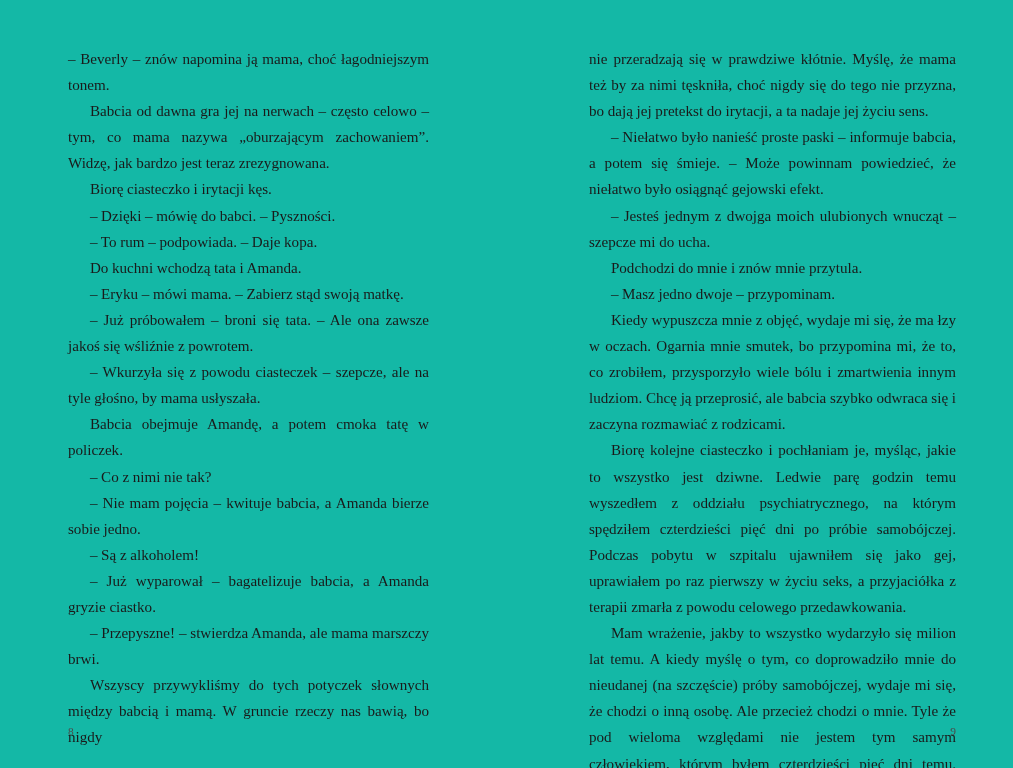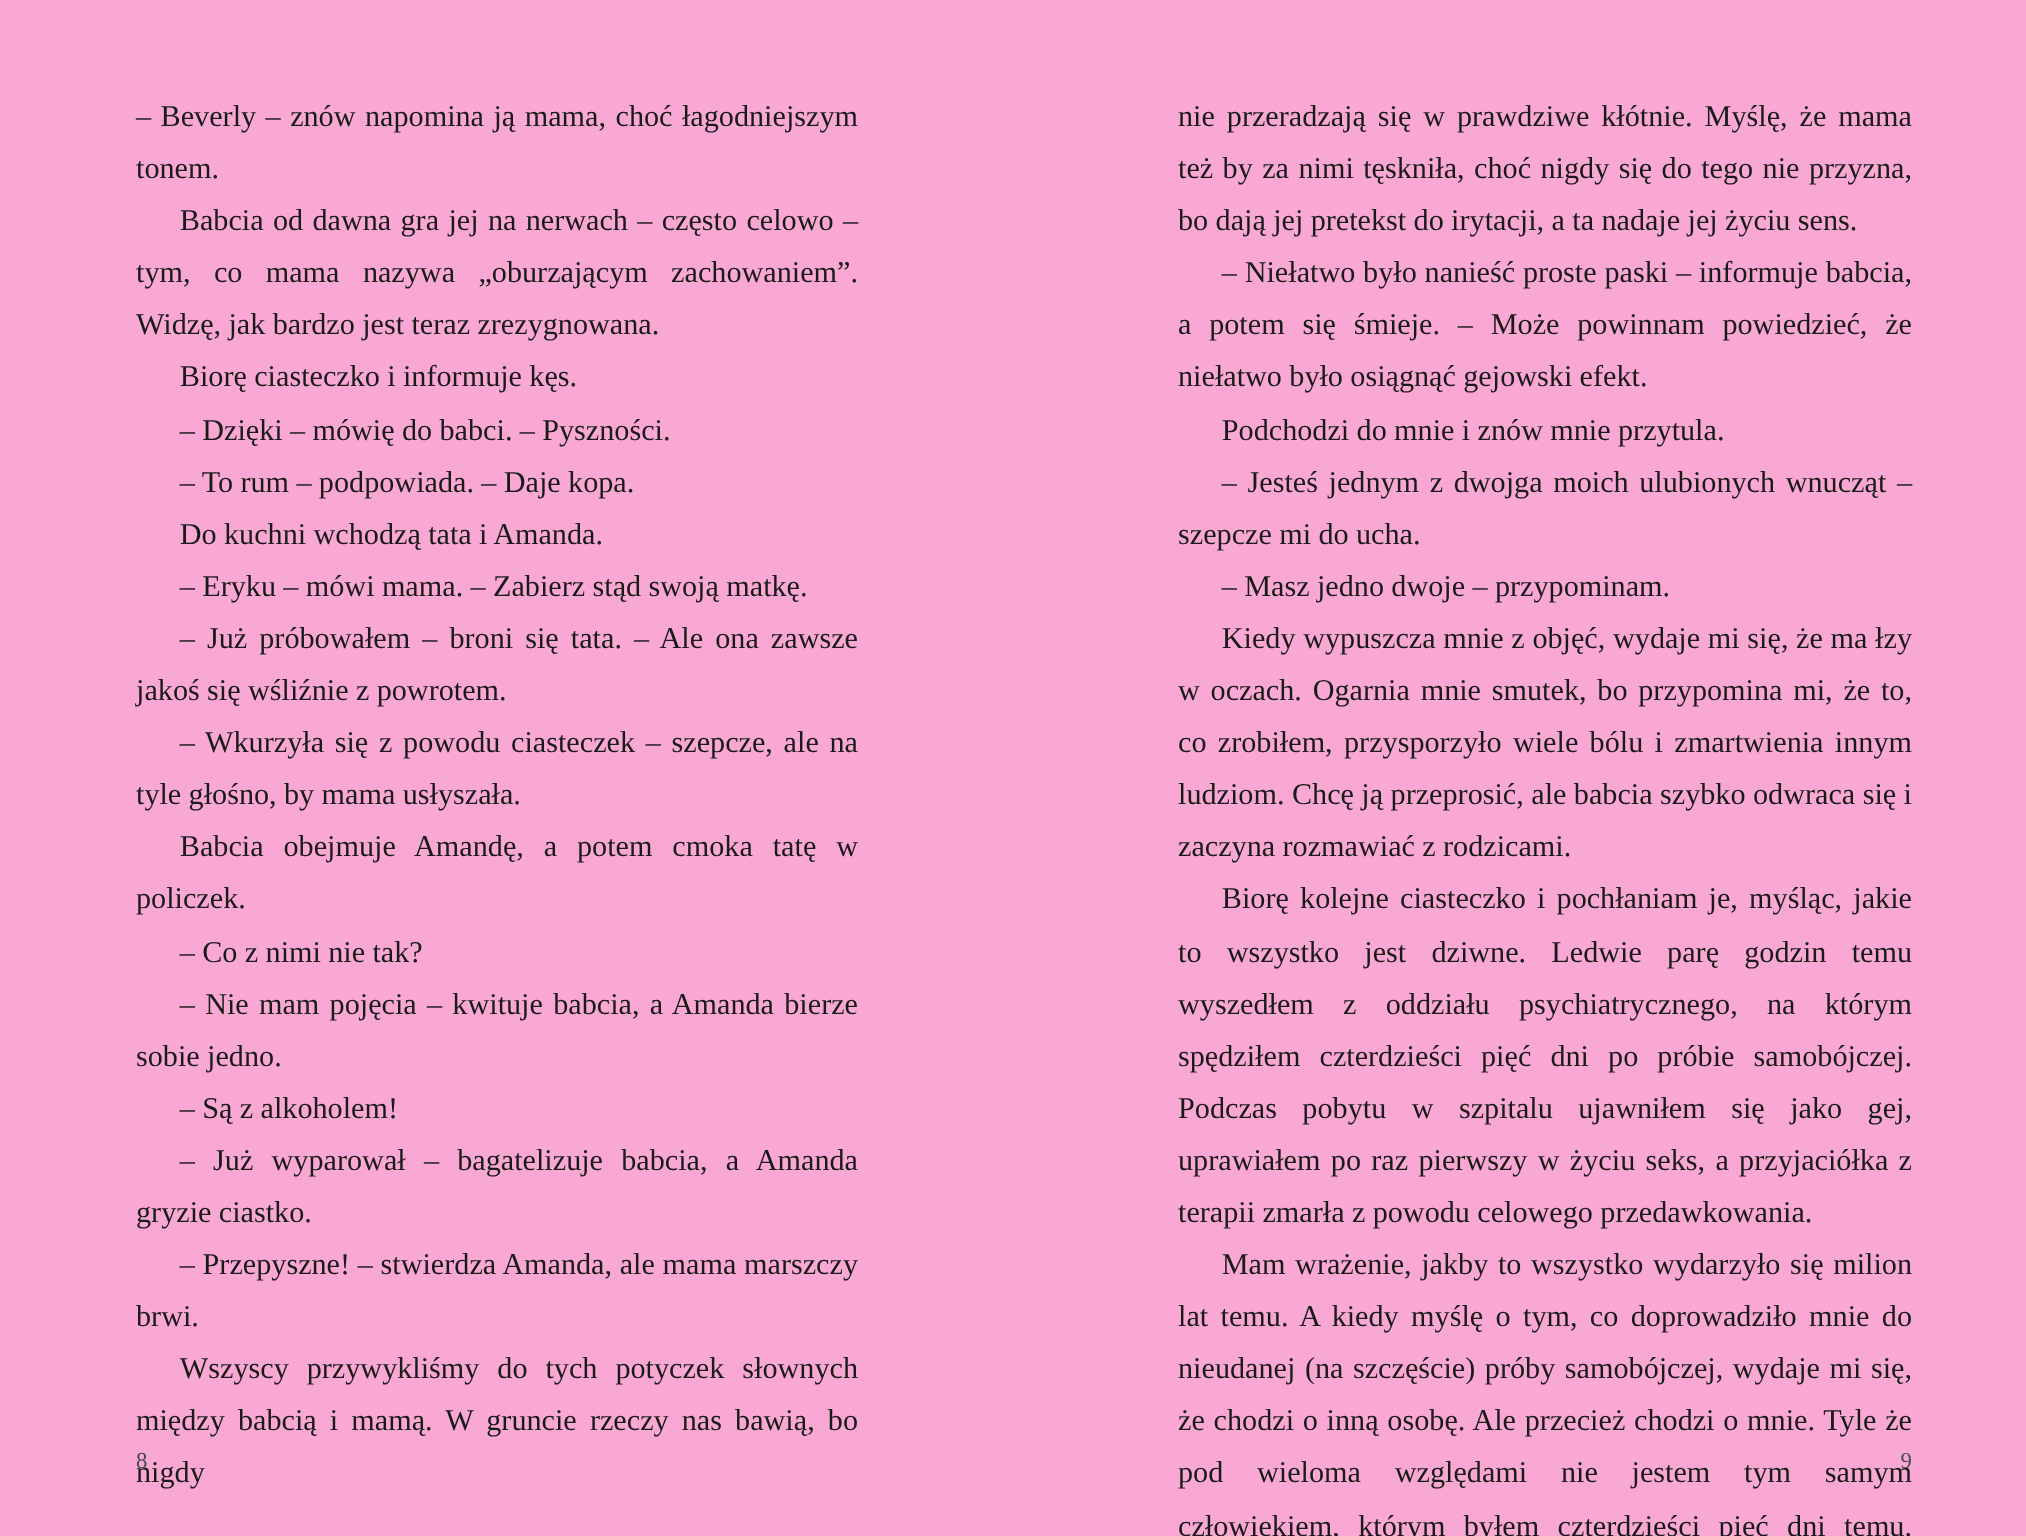--- a/index.html
+++ b/index.html
@@ -6,21 +6,21 @@
   html, body {
     margin: 0;
     padding: 0;
     background: #ffffff;
   }
 
   .page-spread {
     position: relative;
     width: 1013px;
     height: 768px;
-    background: #f9a8d4;
+    background: #14b8a6;
     overflow: hidden;
     font-family: "Liberation Serif", "DejaVu Serif", serif;
   }
 
   .page {
     position: absolute;
     top: 0;
     height: 768px;
     box-sizing: border-box;
   }
@@ -92,21 +92,21 @@
 </style>
 </head>
 <body>
 
 <div class="page-spread">
 
   <div class="page page-left">
     <div class="text-column">
       <p class="no-indent full-justify">– Beverly – znów napomina ją mama, choć łagodniejszym tonem.</p>
       <p>Babcia od dawna gra jej na nerwach – często celowo – tym, co mama nazywa „oburzającym zachowaniem”. Widzę, jak bardzo jest teraz zrezygnowana.</p>
-      <p>Biorę ciasteczko i informuje kęs.</p>
+      <p>Biorę ciasteczko i irytacji kęs.</p>
       <p>– Dzięki – mówię do babci. – Pyszności.</p>
       <p>– To rum – podpowiada. – Daje kopa.</p>
       <p>Do kuchni wchodzą tata i Amanda.</p>
       <p>– Eryku – mówi mama. – Zabierz stąd swoją matkę.</p>
       <p>– Już próbowałem – broni się tata. – Ale ona zawsze jakoś się wśliźnie z powrotem.</p>
       <p>– Wkurzyła się z powodu ciasteczek – szepcze, ale na tyle głośno, by mama usłyszała.</p>
       <p>Babcia obejmuje Amandę, a potem cmoka tatę w policzek.</p>
       <p>– Co z nimi nie tak?</p>
       <p>– Nie mam pojęcia – kwituje babcia, a Amanda bierze sobie jedno.</p>
       <p>– Są z alkoholem!</p>
@@ -114,22 +114,22 @@
       <p>– Przepyszne! – stwierdza Amanda, ale mama marszczy brwi.</p>
       <p class="full-justify">Wszyscy przywykliśmy do tych potyczek słownych między babcią i mamą. W gruncie rzeczy nas bawią, bo nigdy</p>
     </div>
     <div class="folio folio-left">8</div>
   </div>
 
   <div class="page page-right">
     <div class="text-column">
       <p class="no-indent">nie przeradzają się w prawdziwe kłótnie. Myślę, że mama też by za nimi tęskniła, choć nigdy się do tego nie przyzna, bo dają jej pretekst do irytacji, a ta nadaje jej życiu sens.</p>
       <p>– Niełatwo było nanieść proste paski – informuje babcia, a potem się śmieje. – Może powinnam powiedzieć, że niełatwo było osiągnąć gejowski efekt.</p>
+      <p>– Jesteś jednym z dwojga moich ulubionych wnucząt – szepcze mi do ucha.</p>
       <p>Podchodzi do mnie i znów mnie przytula.</p>
-      <p>– Jesteś jednym z dwojga moich ulubionych wnucząt – szepcze mi do ucha.</p>
       <p>– Masz jedno dwoje – przypominam.</p>
       <p>Kiedy wypuszcza mnie z objęć, wydaje mi się, że ma łzy w oczach. Ogarnia mnie smutek, bo przypomina mi, że to, co zrobiłem, przysporzyło wiele bólu i zmartwienia innym ludziom. Chcę ją przeprosić, ale babcia szybko odwraca się i zaczyna rozmawiać z rodzicami.</p>
       <p>Biorę kolejne ciasteczko i pochłaniam je, myśląc, jakie to wszystko jest dziwne. Ledwie parę godzin temu wyszedłem z oddziału psychiatrycznego, na którym spędziłem czterdzieści pięć dni po próbie samobójczej. Podczas pobytu w szpitalu ujawniłem się jako gej, uprawiałem po raz pierwszy w życiu seks, a przyjaciółka z terapii zmarła z powodu celowego przedawkowania.</p>
       <p class="full-justify">Mam wrażenie, jakby to wszystko wydarzyło się milion lat temu. A kiedy myślę o tym, co doprowadziło mnie do nieudanej (na szczęście) próby samobójczej, wydaje mi się, że chodzi o inną osobę. Ale przecież chodzi o mnie. Tyle że pod wieloma względami nie jestem tym samym człowiekiem, którym byłem czterdzieści pięć dni temu. Wyszed-</p>
     </div>
     <div class="folio folio-right">9</div>
   </div>
 
 </div>
 

